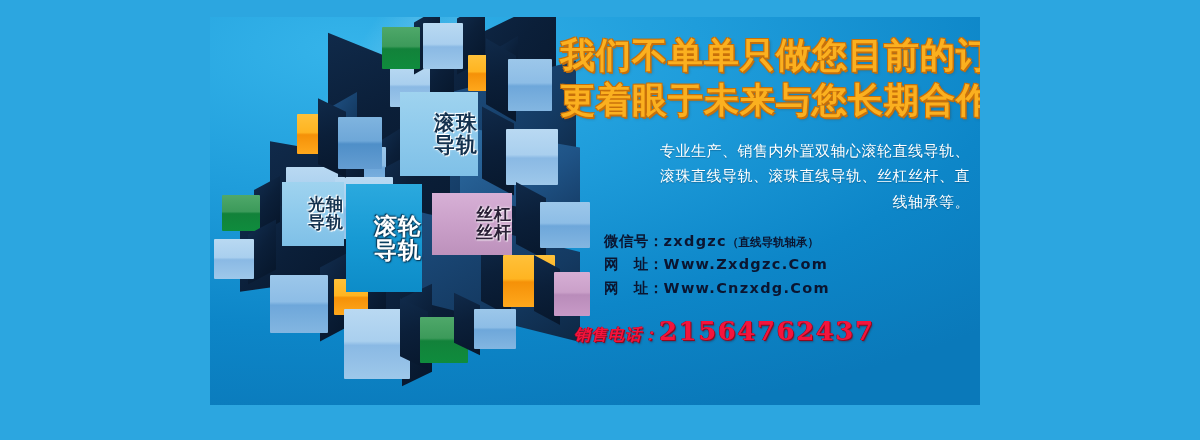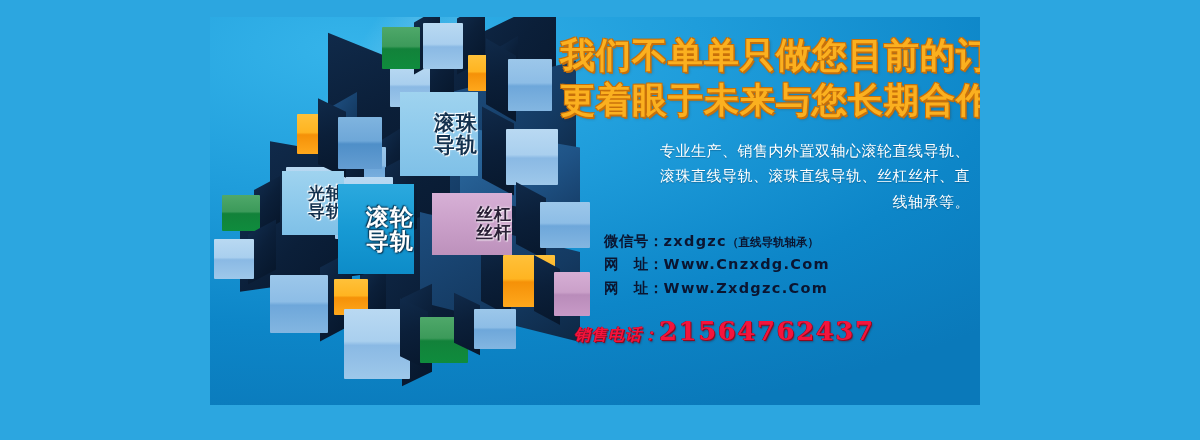--- a/index.html
+++ b/index.html
@@ -283,26 +283,26 @@
       <div class="cube" style="left:128px;top:100px;width:44px;height:52px;">
         <div class="slab" style="left:-20px;top:-12px;width:28px;height:66px;transform:skewY(26deg);"></div>
         <div class="face f-blue3"></div>
       </div>
 
       <div class="label-box lb-lightblue" style="left:190px;top:75px;width:78px;height:84px;font-size:21px;">
         <span class="ln">滚珠</span>
         <span class="ln">导轨</span>
       </div>
 
-      <div class="label-box lb-lightblue" style="left:72px;top:154px;width:62px;height:64px;font-size:17px;">
+      <div class="label-box lb-lightblue" style="left:72px;top:165px;width:62px;height:64px;font-size:17px;">
         <span class="ln">光轴</span>
         <span class="ln">导轨</span>
       </div>
 
-      <div class="label-box lb-brightblue" style="left:128px;top:167px;width:76px;height:90px;font-size:23px;">
+      <div class="label-box lb-brightblue" style="left:136px;top:167px;width:76px;height:108px;font-size:23px;">
         <span class="ln">滚轮</span>
         <span class="ln">导轨</span>
       </div>
 
       <div class="label-box lb-pink" style="left:222px;top:176px;width:80px;height:62px;font-size:17px;">
         <span class="ln">丝杠</span>
         <span class="ln">丝杆</span>
       </div>
 
     </div>
@@ -316,25 +316,25 @@
         <div>专业生产、销售内外置双轴心滚轮直线导轨、</div>
         <div>滚珠直线导轨、滚珠直线导轨、丝杠丝杆、直</div>
         <div>线轴承等。</div>
       </div>
 
       <div class="contact">
         <div class="row">
           <span class="lbl">微信号：</span><span class="val">zxdgzc</span><span class="note">（直线导轨轴承）</span>
         </div>
         <div class="row">
+          <span class="lbl">网　址：</span><span class="val">Www.Zxdgzc.Com</span>
+        </div>
+        <div class="row">
           <span class="lbl">网　址：</span><span class="val">Www.Cnzxdg.Com</span>
         </div>
-        <div class="row">
-          <span class="lbl">网　址：</span><span class="val">Www.Zxdgzc.Com</span>
-        </div>
       </div>
 
       <div class="phone">
         <span class="p-label">销售电话：</span><span class="p-number">21564762437</span>
       </div>
 
     </div>
 
   </div>
 </div>

